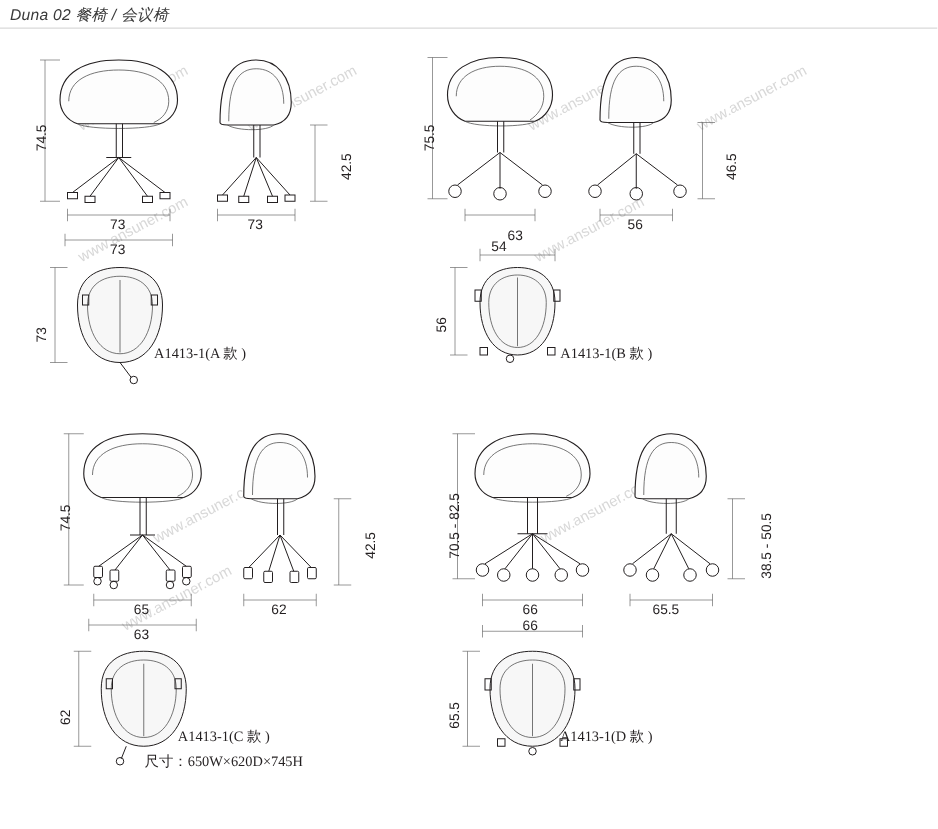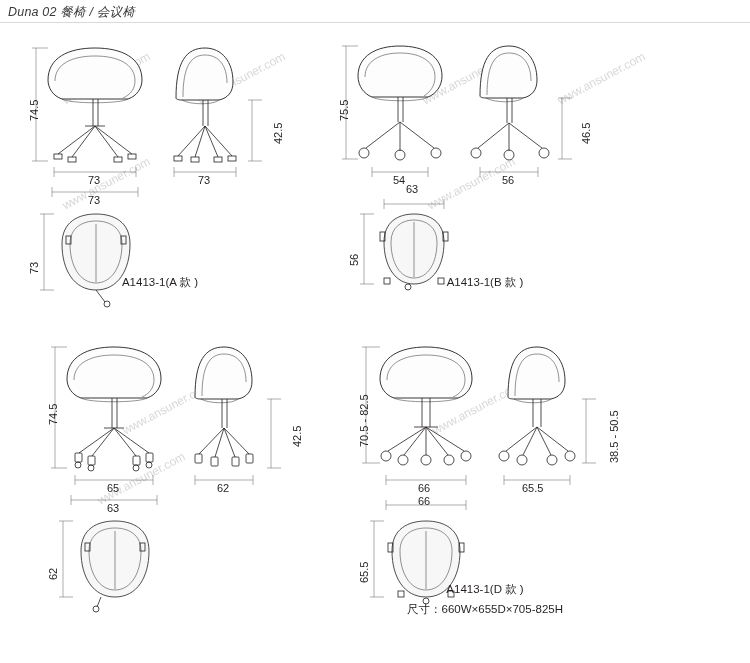--- a/index.html
+++ b/index.html
@@ -19,21 +19,21 @@
     position:absolute;left:0;top:22px;width:750px;height:1px;background:#d9d9d9;
   }
   .quad{position:absolute;}
   .dim{
     position:absolute;font-size:11px;color:#231f20;white-space:nowrap;
   }
   .dim.vert{
     transform:rotate(-90deg);transform-origin:left top;
   }
   .caption{
-    position:absolute;text-align:center;font-size:11.5px;color:#231f20;white-space:nowrap;
+    position:absolute;text-align:center;font-size:11.5px;color:#231f20;white-space:nowrap;font-family:Liberation Serif, serif;
   }
   .caption .sz{display:block;margin-top:5px;}
   .wm{
     position:absolute;
     font-size:12px;
     color:#d8d8d8;
     transform:rotate(-28deg);
     transform-origin:left top;
     white-space:nowrap;
     pointer-events:none;
@@ -177,21 +177,21 @@
       <line x1="42" y1="141" x2="42" y2="151"></line>
       <line x1="98" y1="141" x2="98" y2="151"></line>
       <line x1="150" y1="146" x2="208" y2="146"></line>
       <line x1="150" y1="141" x2="150" y2="151"></line>
       <line x1="208" y1="141" x2="208" y2="151"></line>
     </g>
   </svg>
 
   <div class="dim vert" style="left:8px;top:95px;">75.5</div>
   <div class="dim vert" style="left:250px;top:118px;">46.5</div>
-  <div class="dim" style="left:63px;top:148px;">54</div>
+  <div class="dim" style="left:63px;top:166px;">54</div>
   <div class="dim" style="left:172px;top:148px;">56</div>
 
   <svg width="330" height="110" style="position:absolute;left:0;top:176px;">
     <g>
       <path class="shell2" d="M54 40 C54 20 68 12 84 12 C100 12 114 20 114 40 C114 64 103 82 84 82 C65 82 54 64 54 40 Z"></path>
       <path class="ln-thin" d="M61 40 C61 25 72 18 84 18 C96 18 107 25 107 40 C107 61 98 76 84 76 C70 76 61 61 61 40 Z"></path>
       <path class="ln-thin" d="M84 20 L84 75"></path>
       <rect class="ln" x="50" y="30" width="5" height="9"></rect>
       <rect class="ln" x="113" y="30" width="5" height="9"></rect>
       <rect class="ln" x="54" y="76" width="6" height="6"></rect>
@@ -283,20 +283,24 @@
     </g>
     <g class="ext">
       <line x1="44" y1="8" x2="44" y2="84"></line>
       <line x1="40" y1="8" x2="54" y2="8"></line>
       <line x1="40" y1="84" x2="54" y2="84"></line>
     </g>
   </svg>
 
   <div class="dim vert" style="left:28px;top:245px;">62</div>
 
+  <div class="caption" style="left:60px;top:247px;width:200px;">
+    <span>A1413-1(C 款 )</span>
+    <span class="sz">尺寸：650W×620D×745H</span>
+  </div>
 </div>
 
 <div class="quad" style="left:330px;top:335px;width:330px;height:290px;">
 
   <svg width="340" height="180" style="position:absolute;left:0;top:0;">
     <g>
       <path class="shell" d="M50 44 C50 22 70 12 96 12 C122 12 142 22 142 44 C142 52 137 60 128 63 L64 63 C55 60 50 52 50 44 Z"></path>
       <path class="ln-thin" d="M57 45 C57 28 74 20 96 20 C118 20 135 28 135 45 C135 53 130 59 123 62"></path>
       <path class="ln-thin" d="M64 63 C72 68 120 68 128 63"></path>
       <path class="ln" d="M92 63 L92 92 M100 63 L100 92"></path>
@@ -359,15 +363,14 @@
       <line x1="56" y1="-13" x2="56" y2="-3"></line>
       <line x1="136" y1="-13" x2="136" y2="-3"></line>
     </g>
   </svg>
 
   <div class="dim" style="left:88px;top:160px;">66</div>
   <div class="dim vert" style="left:28px;top:248px;">65.5</div>
 
   <div class="caption" style="left:45px;top:247px;width:220px;text-align:center;">
     <span>A1413-1(D 款 )</span>
-    <span class="sz">尺寸：660W×655D×705-825H</span>
   </div>
 </div>
 
 </body></html>

